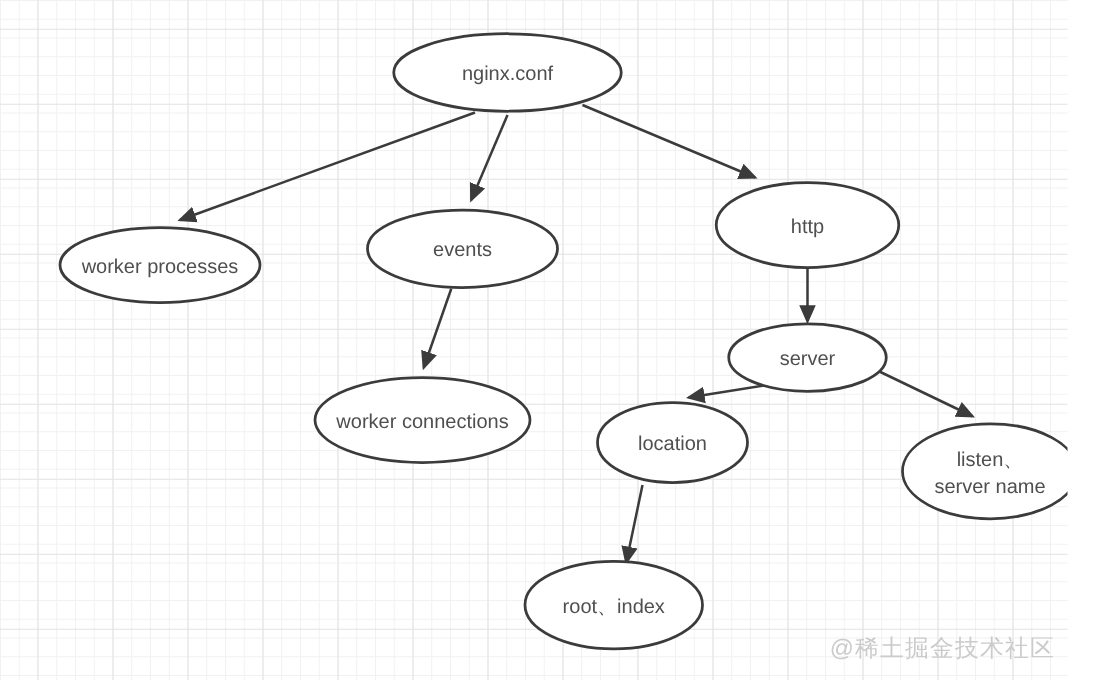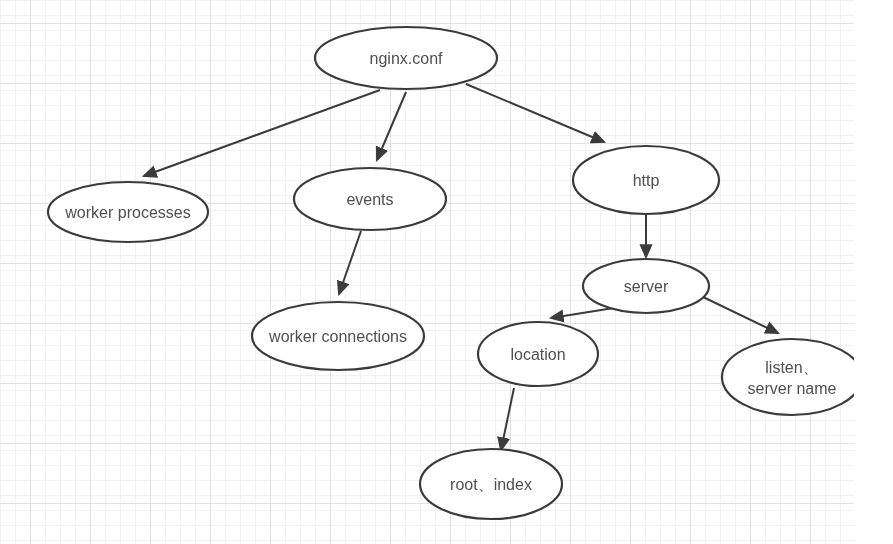--- a/index.html
+++ b/index.html
@@ -117,13 +117,14 @@
         <text class="node-label" x="792" y="394">server name</text>
       </g>
 
       <g>
         <ellipse class="node-shape" cx="491" cy="484" rx="71" ry="35"></ellipse>
         <text class="node-label" x="491" y="490">root、index</text>
       </g>
     </g>
   </svg>
 
+  <div class="watermark">@稀土掘金技术社区</div>
 </div>
 
 </body></html>

